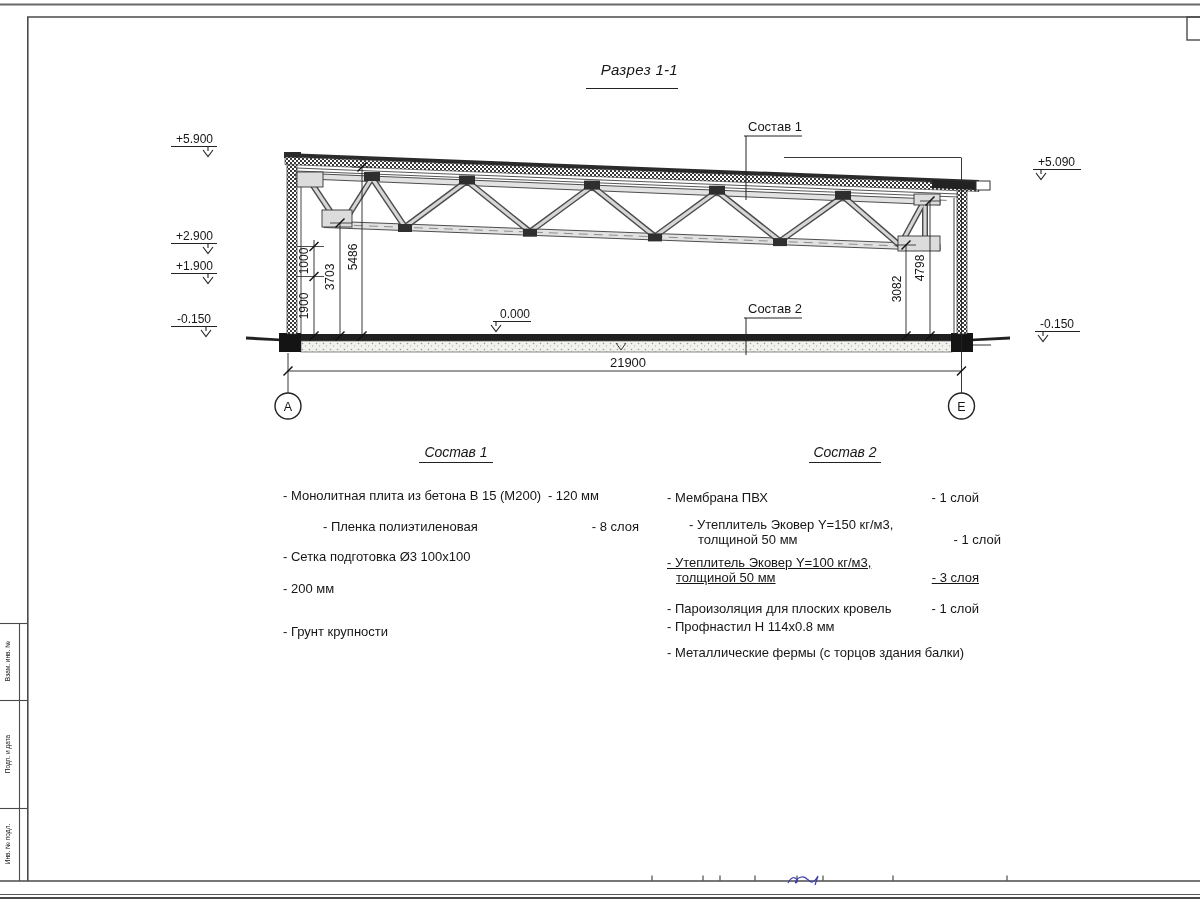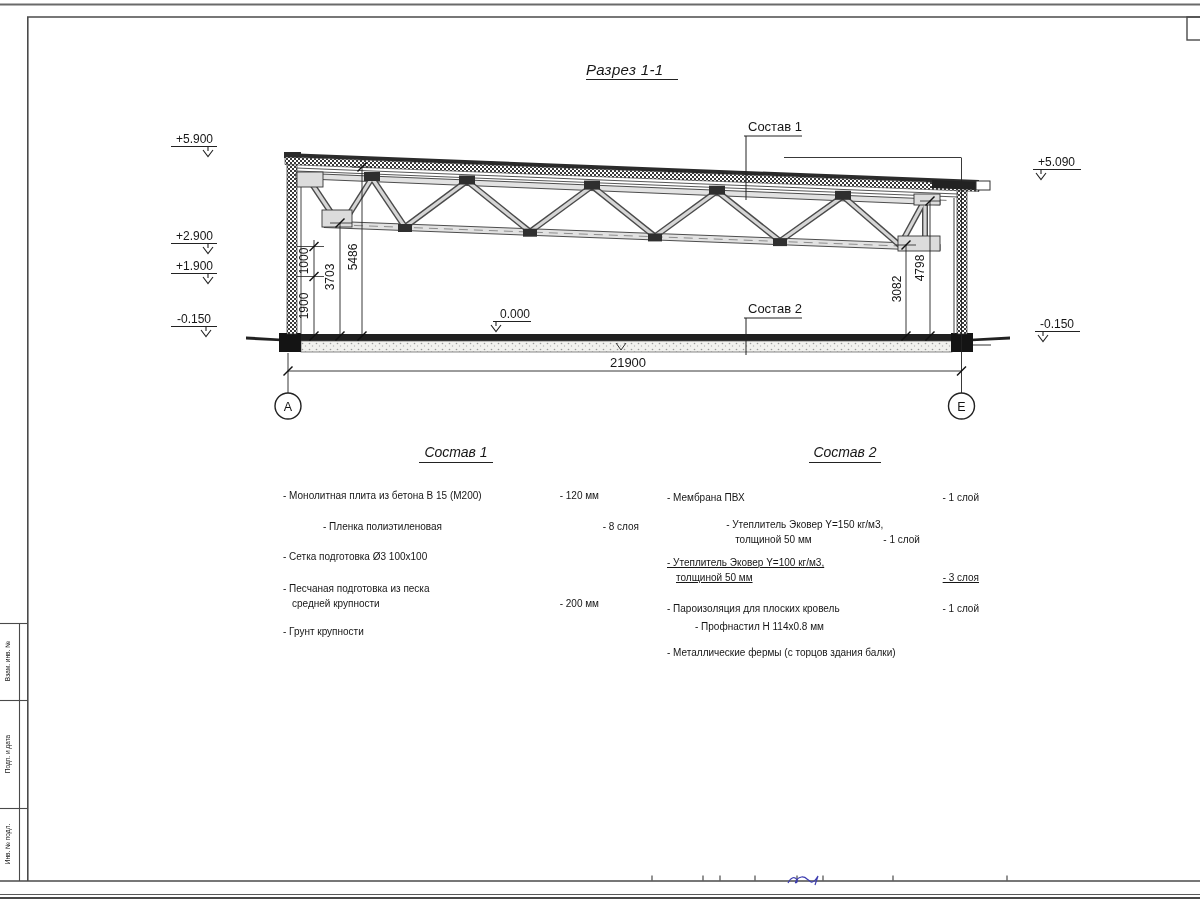--- a/index.html
+++ b/index.html
@@ -12,26 +12,26 @@
   svg text{font-family:"Liberation Sans", sans-serif; fill:#161616;}
   .t12{font-size:12px;}
   .t125{font-size:12.5px;}
   .t13{font-size:13px;}
   .abs{position:absolute;}
   .heading{
     font-style:italic;font-size:14px;text-align:center;
     border-bottom:1.5px solid #222;padding-bottom:2px;
   }
   .sheet-title{
-    font-style:italic;font-size:15px;text-align:left;
-    border-bottom:1.6px solid #222;padding-bottom:1px;letter-spacing:.3px;
+    font-style:italic;font-size:15px;text-align:right;
+    border-bottom:1.6px solid #222;padding-bottom:10px;letter-spacing:.3px;
   }
   .row{
     position:absolute;display:flex;justify-content:space-between;
-    align-items:flex-end;font-size:10px;line-height:15px;white-space:nowrap;
+    align-items:flex-end;font-size:13px;line-height:15px;white-space:nowrap;
   }
   .row .lines span{display:block;}
   .row .indent{padding-left:9px;}
   .val{white-space:nowrap;}
 </style>
 </head>
 <body>
 
 <svg class="abs" style="left:0;top:0;" width="1200" height="900" viewBox="0 0 1200 900">
   <defs>
@@ -285,52 +285,48 @@
   <span class="val">- 120 мм</span>
 </div>
 <div class="row" style="left:283px;top:519px;width:316px;margin-left:40px;">
   <span>- Пленка полиэтиленовая</span>
   <span class="val">- 8 слоя</span>
 </div>
 <div class="row" style="left:283px;top:549px;width:316px;">
   <span>- Сетка подготовка Ø3 100х100</span>
 </div>
 <div class="row" style="left:283px;top:581px;width:316px;">
-  <span class="lines">
-    <span>- Песчаная подготовка из песка</span>
-    <span class="indent">средней крупности</span>
-  </span>
   <span class="val">- 200 мм</span>
 </div>
 <div class="row" style="left:283px;top:624px;width:316px;">
   <span>- Грунт крупности</span>
 </div>
 
 <div class="abs heading" style="left:809px;top:444px;width:72px;">Состав 2</div>
 
 <div class="row" style="left:667px;top:490px;width:312px;">
   <span>- Мембрана ПВХ</span>
   <span class="val">- 1 слой</span>
 </div>
-<div class="row" style="left:667px;top:517px;width:312px;justify-content:center;">
+<div class="row" style="left:689px;top:517px;width:312px;">
   <span class="lines">
     <span>- Утеплитель Эковер Y=150 кг/м3,</span>
     <span class="indent">толщиной 50 мм</span>
   </span>
   <span class="val">- 1 слой</span>
 </div>
 <div class="row" style="left:667px;top:555px;width:312px;text-decoration:underline;">
   <span class="lines">
     <span>- Утеплитель Эковер Y=100 кг/м3,</span>
     <span class="indent">толщиной 50 мм</span>
   </span>
   <span class="val">- 3 слоя</span>
 </div>
 <div class="row" style="left:667px;top:593px;width:312px;margin-top:8px;">
   <span>- Пароизоляция для плоских кровель</span>
   <span class="val">- 1 слой</span>
 </div>
-<div class="row" style="left:667px;top:619px;width:312px;margin-left:28px;">
+<div class="row" style="left:667px;top:619px;width:312px;">
   <span>- Профнастил Н 114х0.8 мм</span>
 </div>
 <div class="row" style="left:667px;top:645px;width:312px;">
   <span>- Металлические фермы (с торцов здания балки)</span>
 </div>
 
 </body></html>

